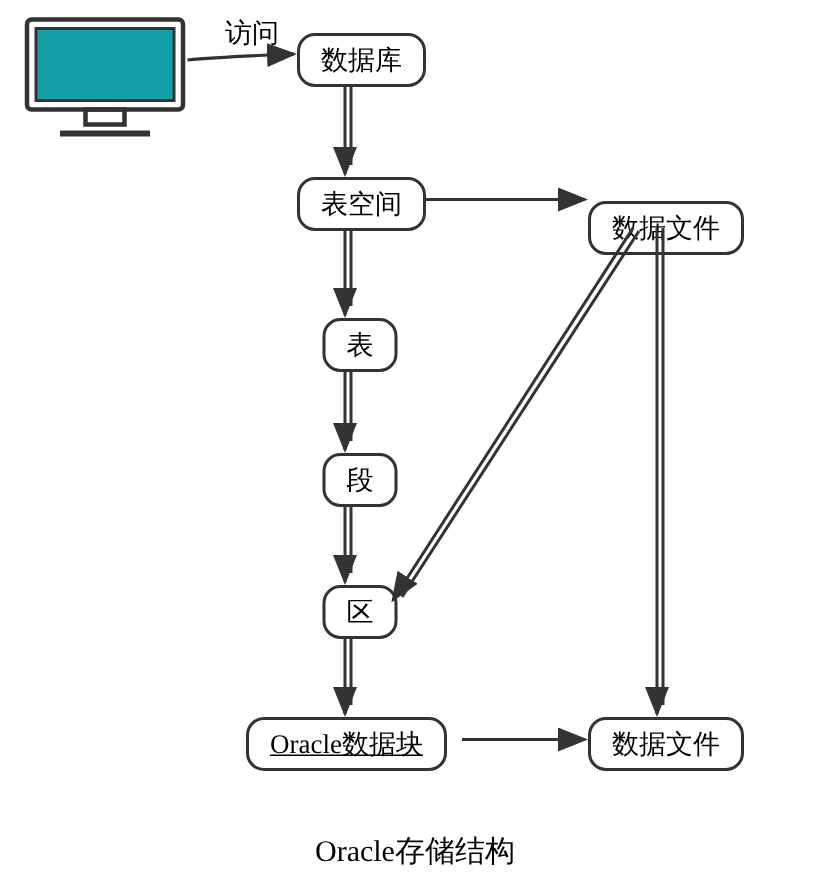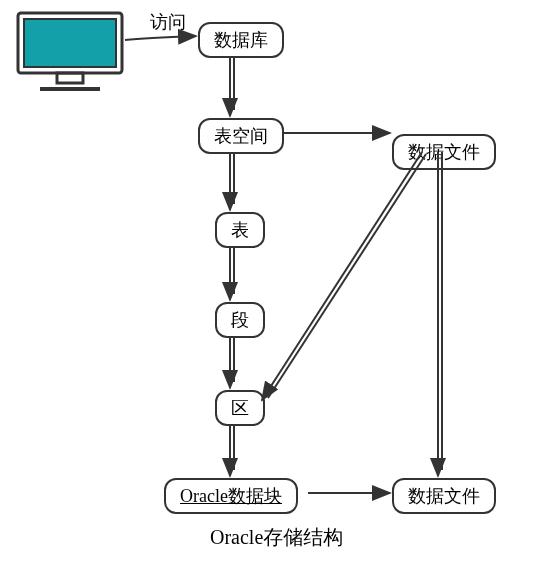--- a/index.html
+++ b/index.html
@@ -97,13 +97,13 @@
 
   <line x1="422" y1="152" x2="262" y2="400" stroke="#333" stroke-width="2" marker-end="url(#arrowhead)"></line>
   <line x1="426" y1="154" x2="268" y2="398" stroke="#333" stroke-width="2"></line>
 
   <line x1="438" y1="152" x2="438" y2="476" stroke="#333" stroke-width="2" marker-end="url(#arrowhead)"></line>
   <line x1="442" y1="152" x2="442" y2="470" stroke="#333" stroke-width="2"></line>
 
   <line x1="308" y1="493" x2="390" y2="493" stroke="#333" stroke-width="2" marker-end="url(#arrowhead)"></line>
 </svg>
 
-<div class="caption" style="left:210px; top:524px;">Oracle存储结构</div>
+<div class="caption" style="left:210px; top:554px;">Oracle存储结构</div>
 
 </body></html>

